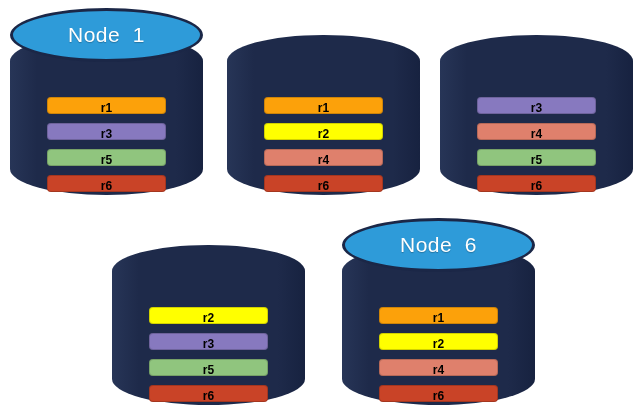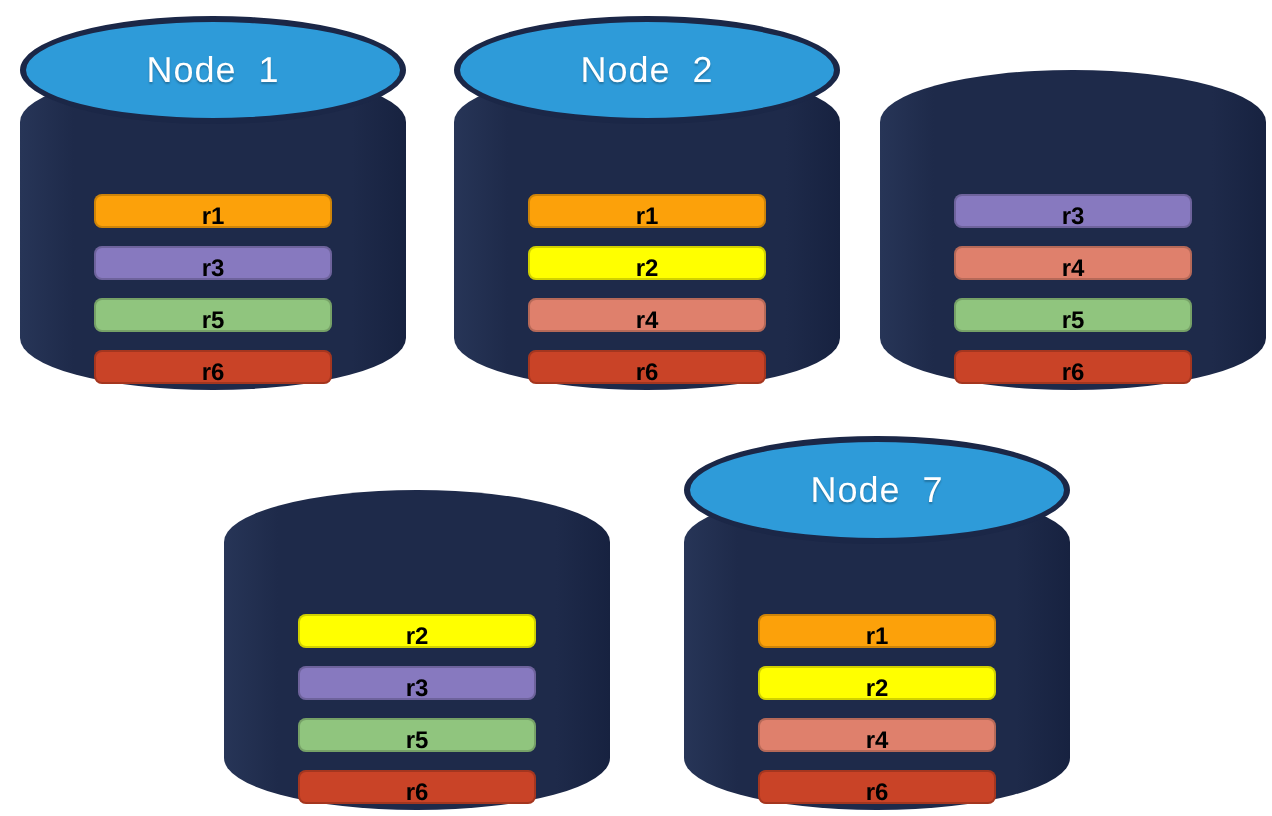--- a/index.html
+++ b/index.html
@@ -40,21 +40,21 @@
     box-sizing: border-box;
     background: #2e9bd9;
     border: 3px solid #1b2747;
     border-radius: 50%;
     display: flex;
     align-items: center;
     justify-content: center;
   }
   .node-title {
     color: #ffffff;
-    font-size: 18px;
+    font-size: 21px;
     font-weight: 400;
     white-space: pre;
     letter-spacing: 0.5px;
     text-shadow: 0 1px 1px rgba(0,0,0,0.25);
   }
   .bars {
     position: absolute;
     left: 37px; right: 37px;
     top: 62px;
     display: flex;
@@ -111,23 +111,20 @@
             <span class="bar-label">r2</span>
           </div>
           <div class="bar" style="background: rgb(223, 128, 108);">
             <span class="bar-label">r4</span>
           </div>
           <div class="bar" style="background: rgb(201, 67, 39);">
             <span class="bar-label">r6</span>
           </div>
         </div>
       </div>
-      <div class="cyl-top">
-        <span class="node-title">Node  2</span>
-      </div>
     </div>
     <div class="node pos-2">
       <div class="cyl-body">
         <div class="bars">
           <div class="bar" style="background: rgb(135, 121, 191);">
             <span class="bar-label">r3</span>
           </div>
           <div class="bar" style="background: rgb(223, 128, 108);">
             <span class="bar-label">r4</span>
           </div>
@@ -169,16 +166,16 @@
           </div>
           <div class="bar" style="background: rgb(223, 128, 108);">
             <span class="bar-label">r4</span>
           </div>
           <div class="bar" style="background: rgb(201, 67, 39);">
             <span class="bar-label">r6</span>
           </div>
         </div>
       </div>
       <div class="cyl-top">
-        <span class="node-title">Node  7</span>
+        <span class="node-title">Node  6</span>
       </div>
     </div>
   </div>
 
 </body></html>

